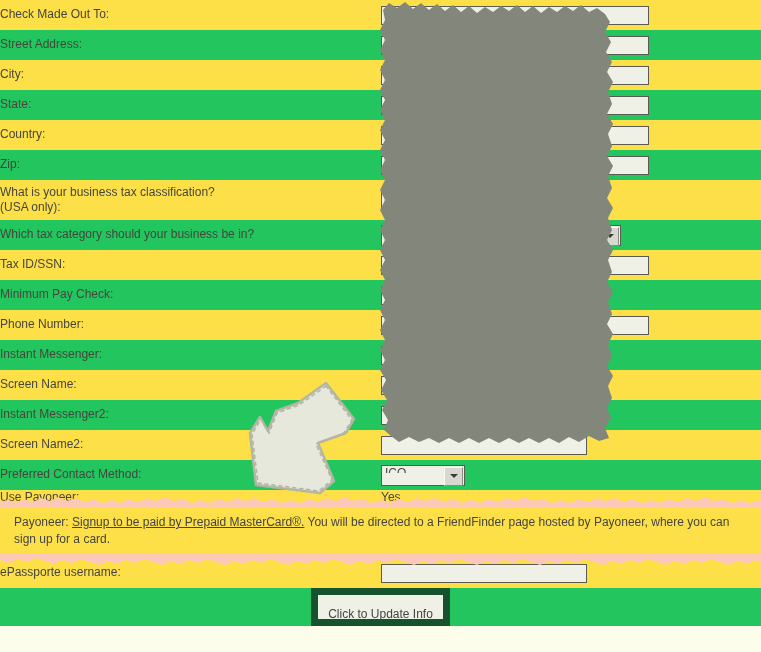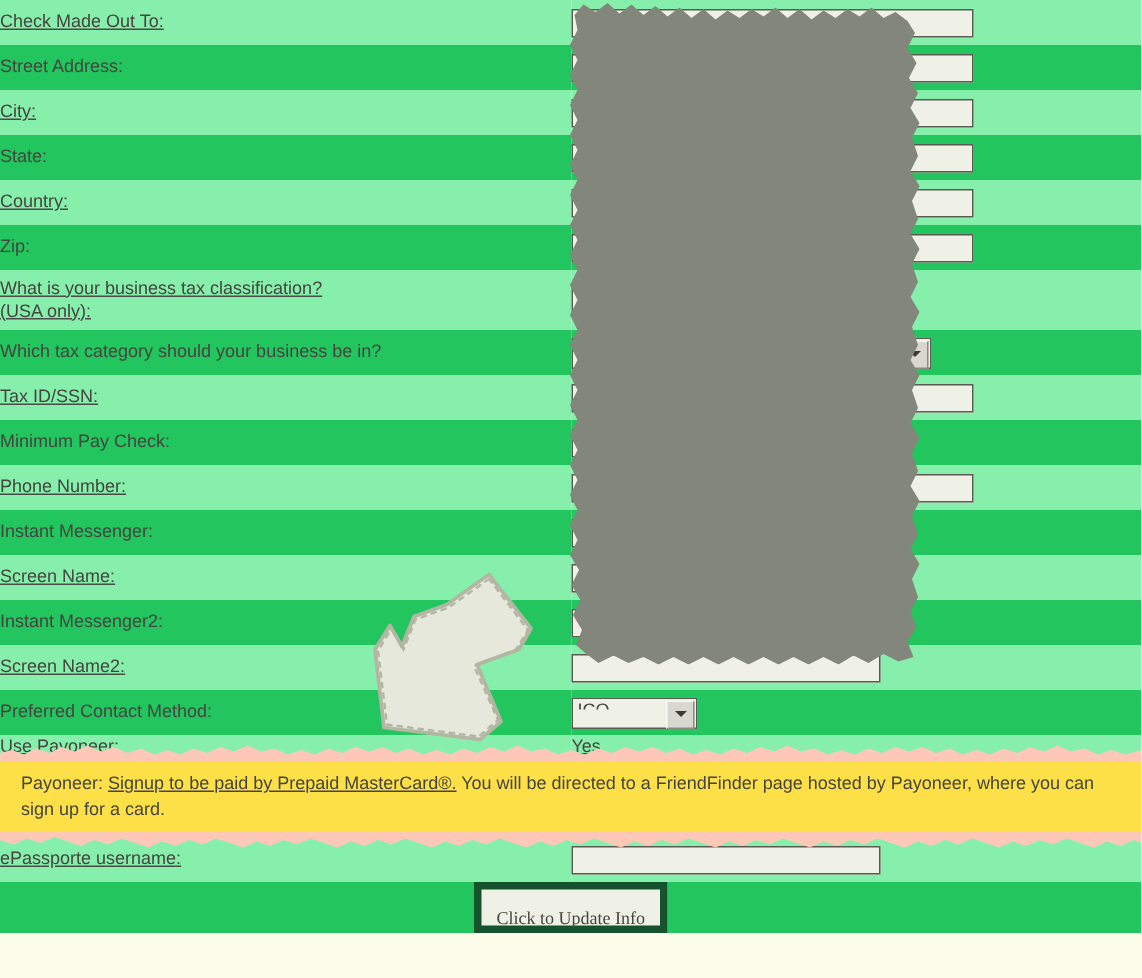--- a/index.html
+++ b/index.html
@@ -35,21 +35,21 @@
     padding-left: 14px;
     box-sizing: border-box;
     white-space: nowrap;
   }
   td.field-cell {
     width: 380px;
     padding-left: 0px;
     box-sizing: border-box;
   }
   tr.row-alt { background: #22c55e; }
-  tr.row-base { background: #86efac; text-decoration: underline; }
+  tr.row-base { background: #fde047; }
 
   .sub-label {
     display: block;
     font-size: 12px;
     letter-spacing: 0px;
     color: #45453f;
     margin-top: 1px;
   }
 
   
@@ -108,25 +108,25 @@
   select.sel-taxcat { width: 240px; }
   select.sel-contact { width: 84px; }
   select.sel-epass { width: 52px; }
 
   .plain-value {
     font-size: 12px;
     color: #45453f;
   }
 
   button.update-btn {
-    font-family: Liberation Serif, serif;
+    font-family: Liberation Sans, sans-serif;
     font-size: 12px;
     color: #45453f;
     background: #eff0e6;
-    border: 5px solid #14532d;
+    border: 7px solid #14532d;
     height: 20px;
     padding: 12px 10px;
     cursor: pointer;
     outline: none;
   }
   td.btn-cell {
     text-align: center;
     width: 761px;
   }
 

